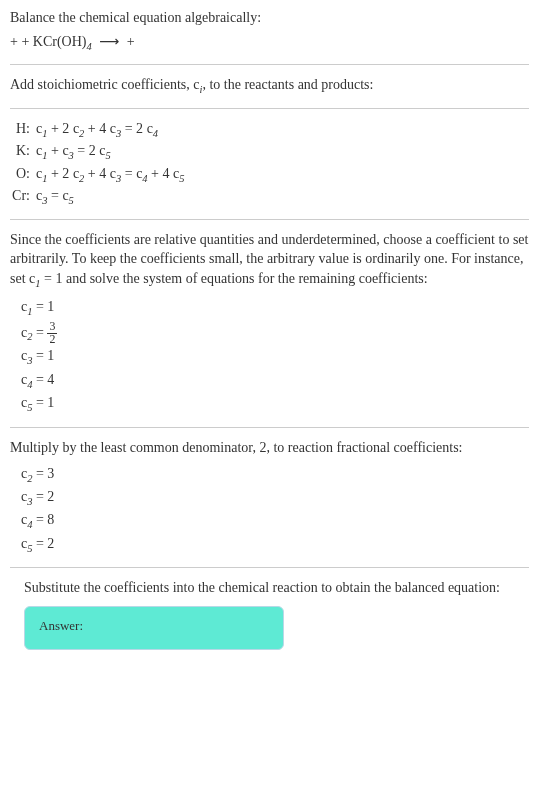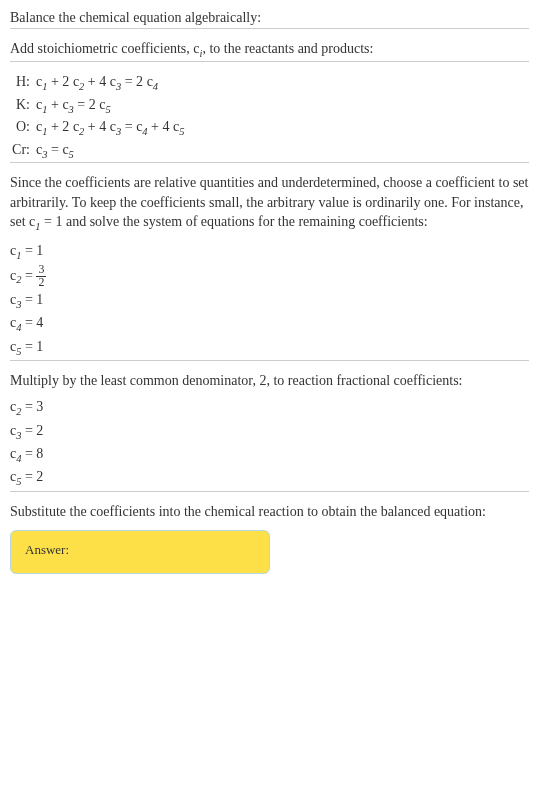--- a/index.html
+++ b/index.html
@@ -10,26 +10,27 @@
     body {
       font-family: Georgia, 'Times New Roman', serif;
       font-size: 14px;
       color: #333;
       background: #fff;
       width: 539px;
       padding: 8px 10px;
       line-height: 1.4;
     }
     .section {
-      padding-bottom: 0;
+      padding-bottom: 10px;
       margin-bottom: 10px;
       border-bottom: 1px solid #ccc;
     }
     .section:last-of-type {
       border-bottom: none;
+      margin-left: 14px;
     }
     .sub {
       font-style: italic;
       font-size: 0.75em;
       vertical-align: sub;
     }
     .equation {
       margin-top: 4px;
     }
     .atom-table {
@@ -41,40 +42,40 @@
     }
     .atom-label {
       width: 26px;
       text-align: right;
       padding-right: 6px;
     }
     .coeff-list {
       margin-top: 6px;
     }
     .coeff-row {
-      margin: 1px 0;
+      margin: 1px 11px;
     }
     .frac {
       display: inline-block;
       vertical-align: middle;
       text-align: center;
       font-size: 0.85em;
       line-height: 1;
     }
     .frac .num {
       display: block;
       border-bottom: 1px solid #333;
       padding: 0 2px;
     }
     .frac .den {
       display: block;
       padding: 0 2px;
     }
     .answer-box {
-      background: #fde047;
+      background: #5eead4;
       border: 1px solid #b8d8e6;
       border-radius: 6px;
       padding: 10px 14px;
       display: inline-block;
       min-width: 260px;
     }
     .answer-label {
       font-size: 13px;
       margin-bottom: 4px;
     }
@@ -83,20 +84,25 @@
     }
     .arrow {
       padding: 0 4px;
     }
   </style>
 </head>
 <body>
 
 <div class="section">
   <div>Balance the chemical equation algebraically:</div>
+  <div class="equation">
+    <span> + + KCr(OH)</span><span class="sub">4</span>
+    <span class="arrow">⟶</span>
+    <span> + </span>
+  </div>
 </div>
 
 <div class="section">
   <div>
     <span>Add stoichiometric coefficients, </span><span>c</span><span class="sub">i</span><span>, to the reactants and products:</span>
   </div>
 </div>
 
 <div class="section">
   <div class="atom-table">

